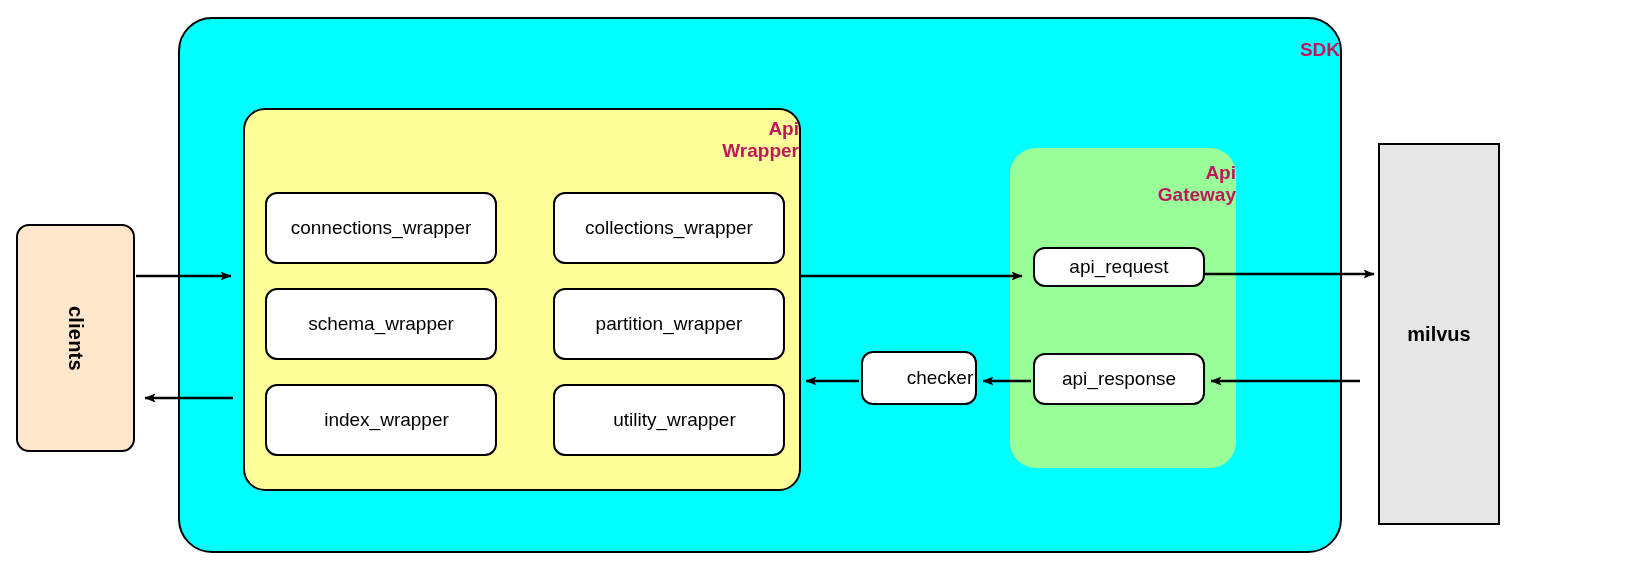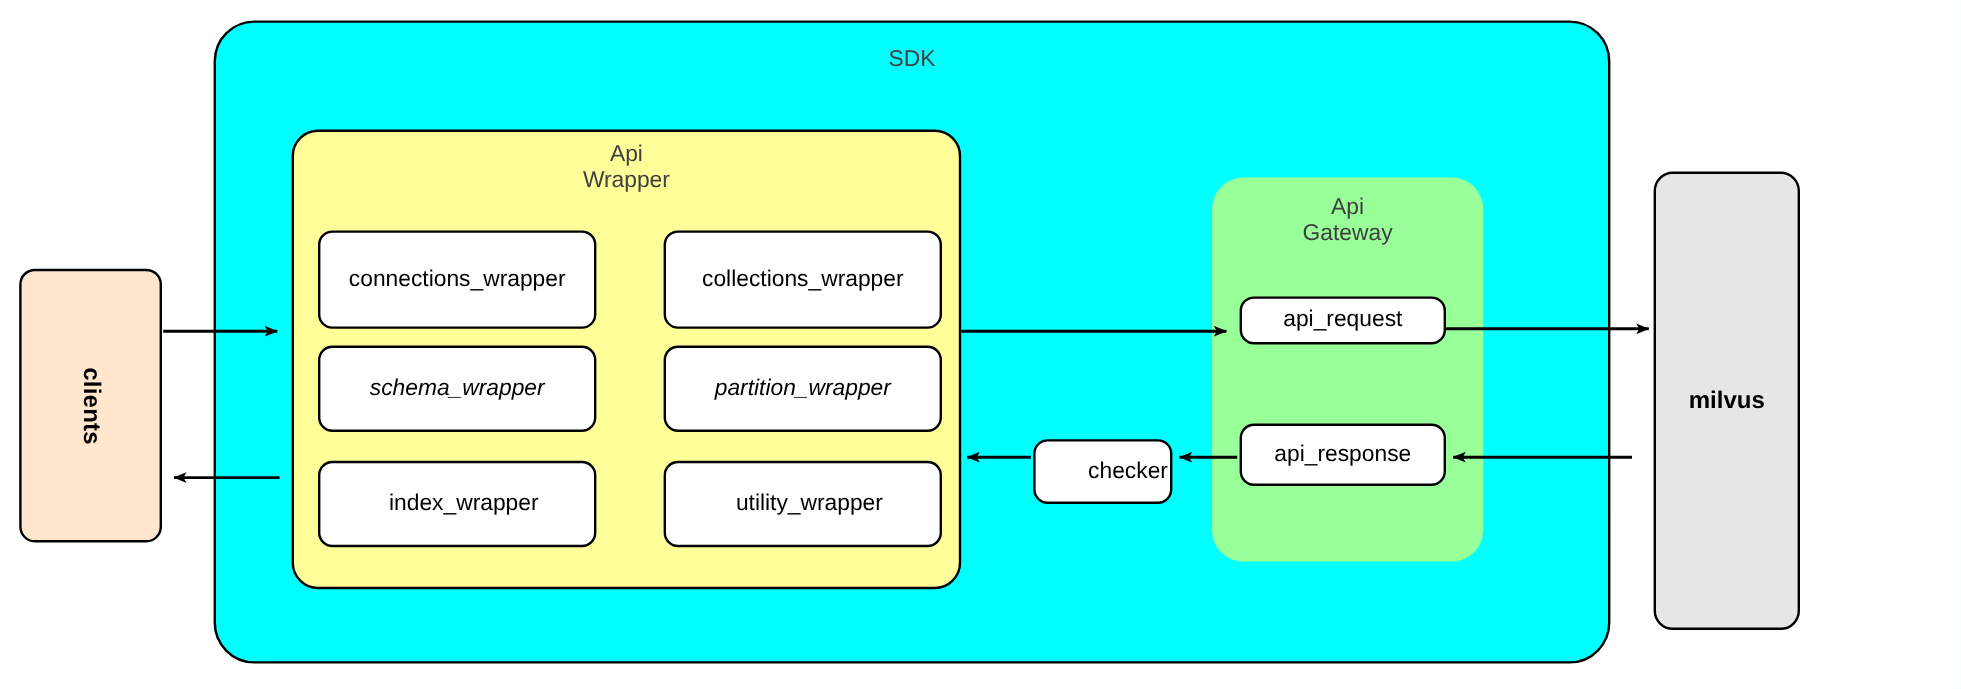--- a/index.html
+++ b/index.html
@@ -53,54 +53,54 @@
     height: 320px;
     background: #99ff99;
     border: none;
     border-radius: 26px;
     display: block;
   }
 
   
   .container-title {
     position: absolute;
-    font-weight: normal;
+    font-weight: bold;
     font-size: 19px;
     line-height: 1.18;
-    color: #404040;
-    text-align: center;
+    color: #be185d;
+    text-align: right;
     white-space: pre-line;
     pointer-events: none;
   }
   .title-sdk  { left: 0; right: 0; top: 20px; }
   .title-wrapper { left: 0; right: 0; top: 8px; }
   .title-gateway { left: 0; right: 0; top: 14px; }
 
   
   .leaf {
     background: #ffffff;
     border-radius: 12px;
     font-size: 19px;
     text-align: center;
     padding: 0 6px;
   }
 
   
   .w-c1 { left: 265px; width: 232px; }
   .w-c2 { left: 553px; width: 232px; }
-  .w-r1 { top: 192px; height: 82px; }
-  .w-r2 { top: 288px; height: 72px; font-style: italic; }
+  .w-r1 { top: 192px; height: 72px; }
+  .w-r2 { top: 288px; height: 72px; }
   .w-r3 { top: 384px; height: 72px; padding-left: 17px; }
 
   
   .g-req  { left: 1033px; top: 247px; width: 172px; height: 40px; }
   .g-resp { left: 1033px; top: 353px; width: 172px; height: 52px; }
 
   
-  .b-checker { left: 861px; top: 366px; width: 116px; height: 54px; padding-left: 48px; }
+  .b-checker { left: 861px; top: 351px; width: 116px; height: 54px; padding-left: 48px; }
 
   
   .b-clients {
     left: 16px;
     top: 224px;
     width: 119px;
     height: 228px;
     background: #ffe6cc;
     border-radius: 13px;
   }
@@ -110,21 +110,21 @@
     font-weight: bold;
     font-size: 20px;
     letter-spacing: 0.2px;
   }
   .b-milvus {
     left: 1378px;
     top: 143px;
     width: 122px;
     height: 382px;
     background: #e6e6e6;
-    border-radius: 16px;
+    border-radius: 0;
     font-weight: bold;
     font-size: 20px;
   }
 
   
   #arrows {
     position: absolute;
     left: 0; top: 0;
     width: 1634px;
     height: 574px;

